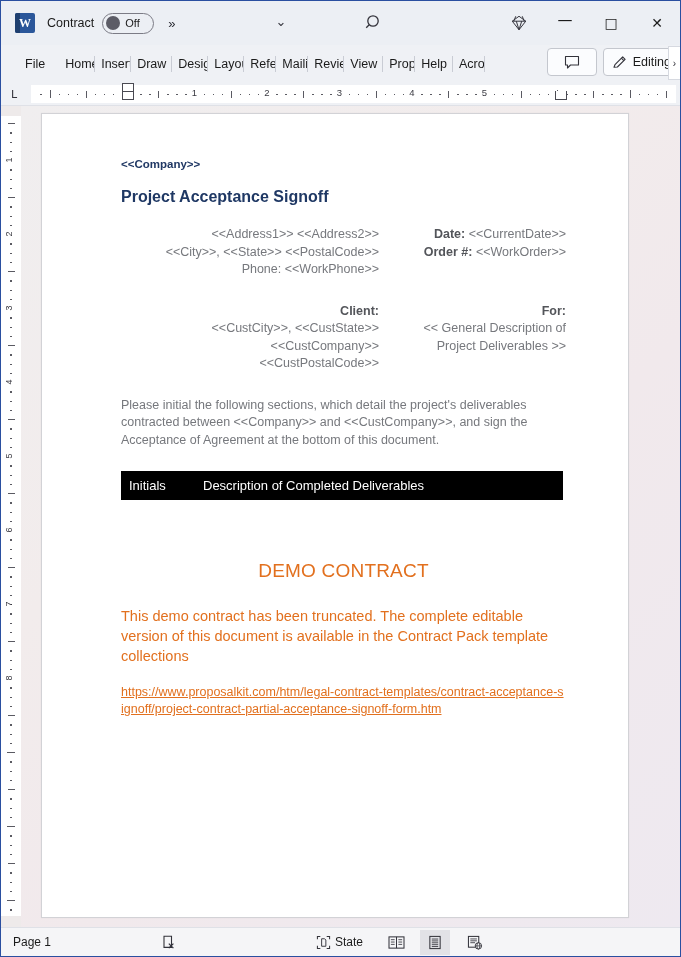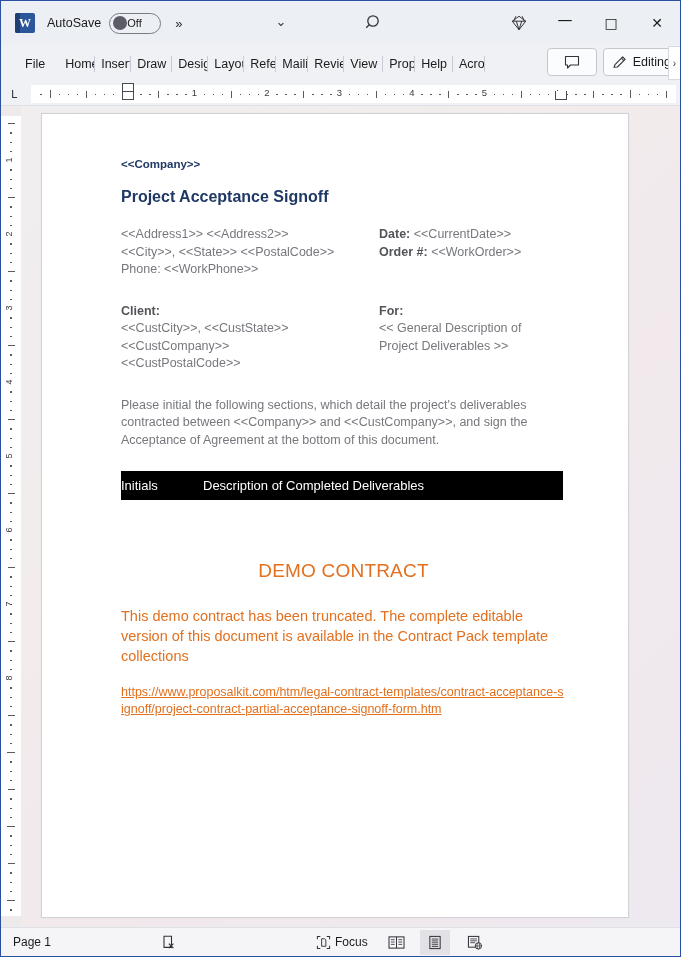--- a/index.html
+++ b/index.html
@@ -69,20 +69,21 @@
   }
   .toggle .knob {
     width: 14px; height: 14px;
     border-radius: 50%;
     background: #5c5c66;
     margin-left: 3px;
   }
   .toggle .offtext {
     font-size: 11px;
     color: #1b1b1b;
+    margin-left: 5px;
   }
   .chev-more {
     margin-left: 14px;
     font-size: 13px;
     color: #2b2b33;
     letter-spacing: -1px;
   }
   .tb-chevron {
     position: absolute;
     left: 271px; top: 13px;
@@ -292,20 +293,21 @@
   .doc-title {
     font-family: "Liberation Sans", sans-serif;
     font-size: 16px;
     font-weight: bold;
     color: #1f3864;
     margin: 0 0 20px 0;
   }
   .two-col {
     display: flex;
     margin-bottom: 24px;
+    text-align: right;
   }
   .col-left { width: 258px; }
   .col-right { width: 187px; }
   .gray-line {
     font-size: 12.5px;
     color: #76787d;
     line-height: 17.5px;
     white-space: nowrap;
   }
   .gray-line b { color: #53555a; font-weight: bold; }
@@ -324,21 +326,21 @@
   .tablehead {
     background: #000000;
     height: 29px;
     width: 442px;
     display: flex;
     align-items: center;
     color: #ffffff;
     font-size: 13px;
     margin-bottom: 2px;
   }
-  .tablehead .c1 { width: 82px; }
+  .tablehead .c1 { width: 82px; padding-left: 8px; }
   .tablehead .c2 { }
 
   .demo-title {
     text-align: center;
     font-size: 19px;
     color: #e2701e;
     margin: 60px 0 24px 0;
     letter-spacing: 0.2px;
   }
   .demo-para {
@@ -393,21 +395,21 @@
 </style>
 </head>
 <body>
 
 <div id="app">
 
   <div class="titlebar">
     <div class="word-icon">
       <span>W</span>
     </div>
-    <div class="autosave-label">AutoSave</div>
+    <div class="autosave-label">Contract</div>
     <div class="toggle">
       <div class="knob"></div>
       <div class="offtext">Off</div>
     </div>
     <div class="chev-more">»</div>
 
     <div class="tb-chevron">⌄</div>
 
     <div class="tb-search">
       <svg width="22" height="22" viewBox="0 0 22 22">
@@ -706,21 +708,21 @@
         <line x1="7.8" y1="9.6" x2="12.4" y2="14.2" stroke="#33333b" stroke-width="1.2"></line>
         <line x1="12.4" y1="9.6" x2="7.8" y2="14.2" stroke="#33333b" stroke-width="1.2"></line>
       </svg>
     </div>
 
     <div class="sb-item" style="left:315px;">
       <svg width="15" height="15" viewBox="0 0 16 16">
         <path d="M1.5 4.6 V1.5 H4.6 M11.4 1.5 H14.5 V4.6 M14.5 11.4 V14.5 H11.4 M4.6 14.5 H1.5 V11.4" fill="none" stroke="#33333b" stroke-width="1.1"></path>
         <path d="M6 4 h3.2 l1.3 1.3 V12 h-4.5 z" fill="none" stroke="#33333b" stroke-width="1"></path>
       </svg>
-      <span class="sb-focus-label">Focus</span>
+      <span class="sb-focus-label">State</span>
     </div>
 
     <div class="sb-view" style="position:absolute; left:380px;">
       <svg width="17" height="15" viewBox="0 0 18 16">
         <rect x="1" y="2" width="16" height="12" fill="none" stroke="#33333b" stroke-width="1.1"></rect>
         <line x1="9" y1="2" x2="9" y2="14" stroke="#33333b" stroke-width="1.1"></line>
         <line x1="3" y1="5" x2="7" y2="5" stroke="#33333b" stroke-width="0.9"></line>
         <line x1="3" y1="7.5" x2="7" y2="7.5" stroke="#33333b" stroke-width="0.9"></line>
         <line x1="3" y1="10" x2="7" y2="10" stroke="#33333b" stroke-width="0.9"></line>
         <line x1="11" y1="5" x2="15" y2="5" stroke="#33333b" stroke-width="0.9"></line>

